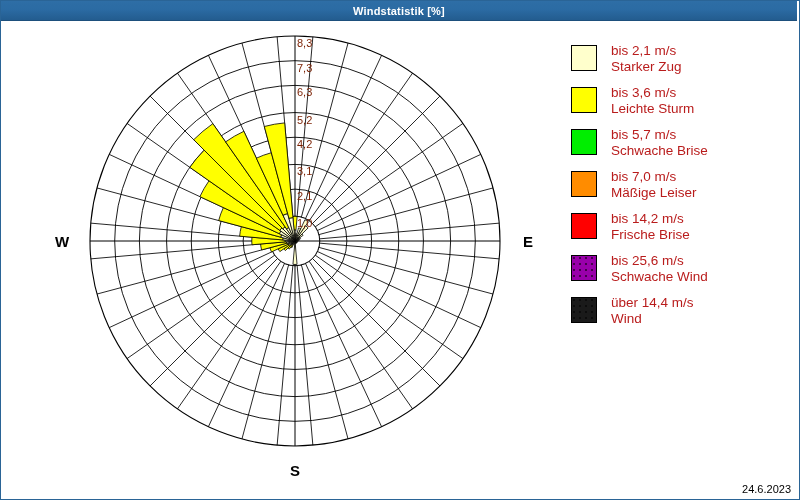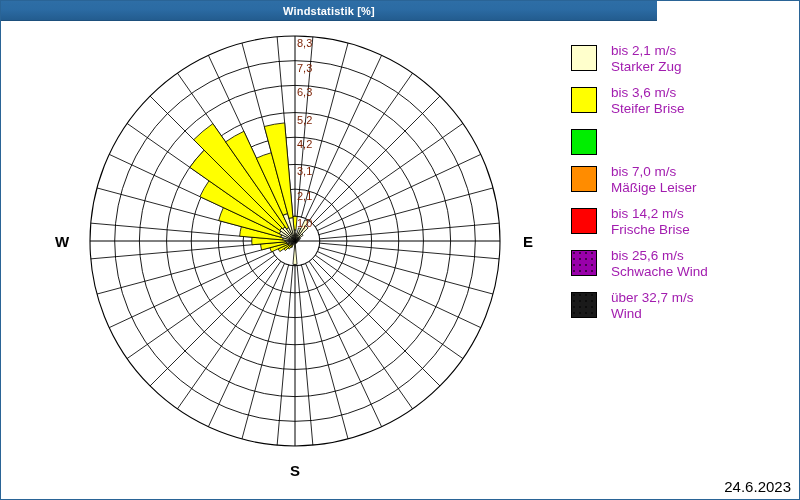--- a/index.html
+++ b/index.html
@@ -9,21 +9,21 @@
     background:#ffffff;
   }
   #app{
     position:relative;width:800px;height:500px;
     box-sizing:border-box;
     border:1px solid #2a6496;
     background:#ffffff;
   }
   
   #titlebar{
-    position:absolute;left:0;top:0;width:656px;height:19px;
+    position:absolute;left:0;top:0;width:796px;height:19px;
     background:linear-gradient(to bottom,#2e6ea6 0%,#2b6ba3 45%,#235c8f 100%);
     border-bottom:1px solid #1d4f7c;
     display:flex;align-items:center;justify-content:center;
   }
   #titlebar .ttl{
     color:#ffffff;font-size:11px;font-weight:bold;letter-spacing:.2px;
     font-family:"Liberation Sans", sans-serif;
   }
   
   #content{
@@ -35,27 +35,27 @@
   #legend{
     position:absolute;left:570px;top:22px;width:222px;
   }
   .leg-row{display:flex;align-items:flex-start;margin-bottom:9px;}
   .swatch{
     width:26px;height:26px;box-sizing:border-box;
     border:1.5px solid #000000;flex:0 0 auto;margin-top:2px;
   }
   .leg-txt{margin-left:14px;line-height:1.22;}
   .leg-txt .l1,.leg-txt .l2{
-    display:block;color:#a21caf;font-size:13.5px;
+    display:block;color:#b91c1c;font-size:13.5px;
     font-family:"Liberation Sans", sans-serif;white-space:nowrap;
   }
   
   #datestamp{
     position:absolute;right:8px;bottom:4px;
-    font-size:15px;color:#000000;
+    font-size:11px;color:#000000;
     font-family:"Liberation Sans", sans-serif;
   }
   .cmp{font-size:15px;font-weight:bold;fill:#000000;font-family:"Liberation Sans", sans-serif;}
   .rtick{font-size:11px;fill:#7a1f00;font-family:"Liberation Sans", sans-serif;}
 </style>
 </head>
 <body>
 
 <div id="app">
 
@@ -194,25 +194,29 @@
         <span class="swatch" style="background: rgb(255, 255, 204);"></span>
         <span class="leg-txt">
           <span class="l1">bis 2,1 m/s</span>
           <span class="l2">Starker Zug</span>
         </span>
       </div>
       <div class="leg-row">
         <span class="swatch" style="background: rgb(255, 255, 0);"></span>
         <span class="leg-txt">
           <span class="l1">bis 3,6 m/s</span>
-          <span class="l2">Steifer Brise</span>
+          <span class="l2">Leichte Sturm</span>
         </span>
       </div>
       <div class="leg-row">
         <span class="swatch" style="background: rgb(0, 238, 0);"></span>
+        <span class="leg-txt">
+          <span class="l1">bis 5,7 m/s</span>
+          <span class="l2">Schwache Brise</span>
+        </span>
       </div>
       <div class="leg-row">
         <span class="swatch" style="background: rgb(255, 140, 0);"></span>
         <span class="leg-txt">
           <span class="l1">bis 7,0 m/s</span>
           <span class="l2">Mäßige Leiser</span>
         </span>
       </div>
       <div class="leg-row">
         <span class="swatch" style="background: rgb(255, 0, 0);"></span>
@@ -224,21 +228,21 @@
       <div class="leg-row">
         <span class="swatch" style="background: radial-gradient(circle at 2px 2px, rgba(0, 0, 0, 0.55) 1px, transparent 1.2px) 0px 0px / 6px 6px, rgb(153, 0, 170);"></span>
         <span class="leg-txt">
           <span class="l1">bis 25,6 m/s</span>
           <span class="l2">Schwache Wind</span>
         </span>
       </div>
       <div class="leg-row">
         <span class="swatch" style="background: radial-gradient(circle at 2px 2px, rgba(0, 0, 0, 0.55) 1px, transparent 1.2px) 0px 0px / 6px 6px, rgb(26, 26, 26);"></span>
         <span class="leg-txt">
-          <span class="l1">über 32,7 m/s</span>
+          <span class="l1">über 14,4 m/s</span>
           <span class="l2">Wind</span>
         </span>
       </div>
     </div>
 
     <div id="datestamp">24.6.2023</div>
   </div>
 </div>
 
 </body></html>

